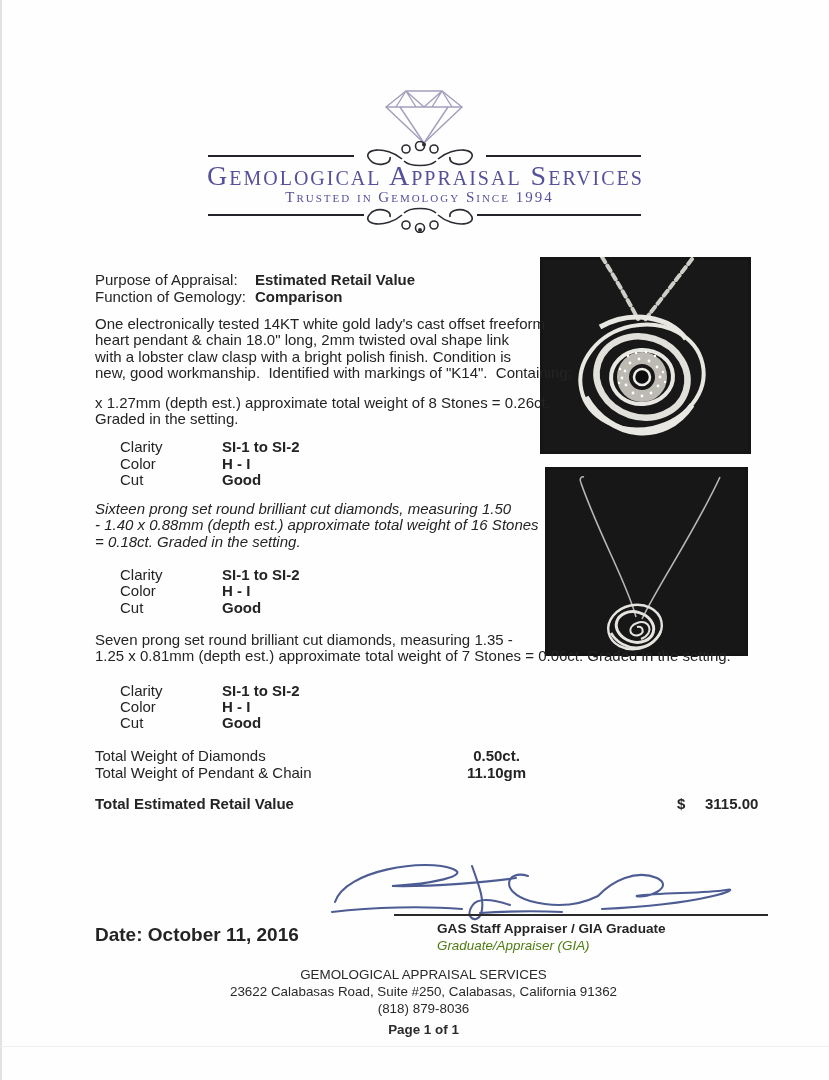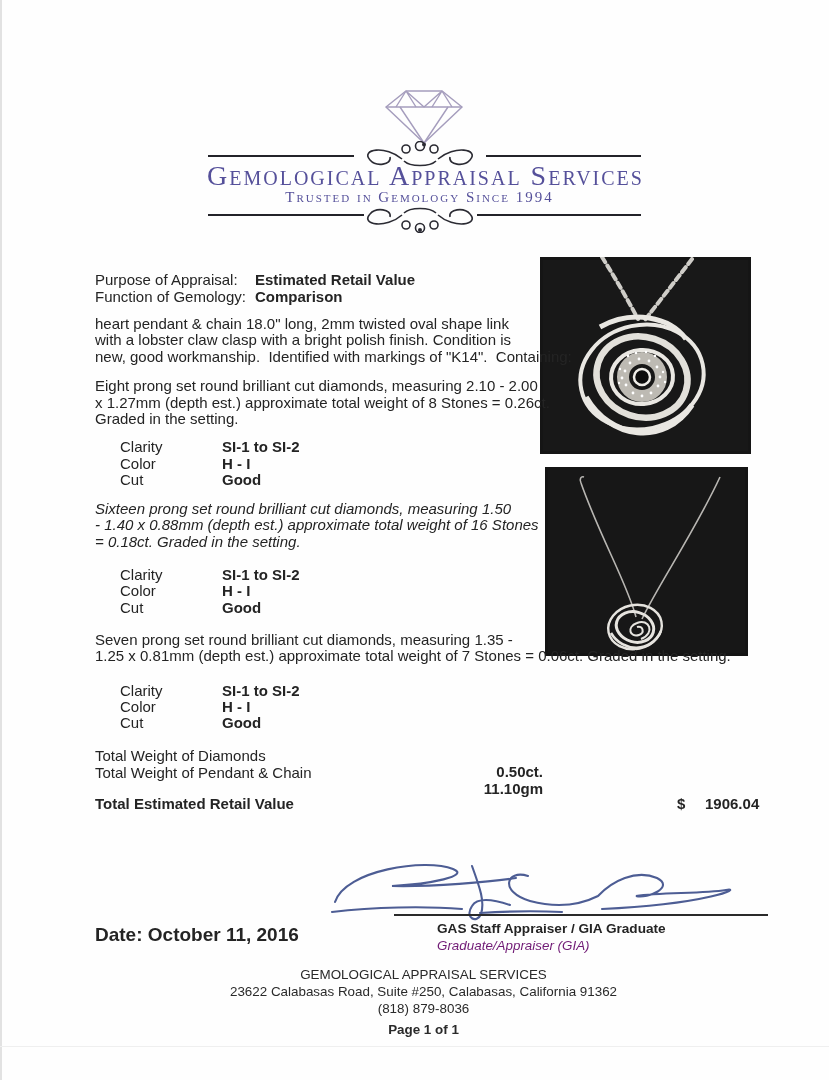--- a/index.html
+++ b/index.html
@@ -56,30 +56,30 @@
   .grades{margin-top:12px;}
   .stone-desc-2{margin-top:13px;font-style:italic;}
   .grades-2{margin-top:17px;}
   .stone-desc-3{margin-top:16px;}
   .grades-3{margin-top:18px;}
   .grade-row{padding-left:25px;line-height:16.2px;}
   .grade-label{display:inline-block;width:102px;}
   .grade-value{font-weight:bold;}
   .totals{margin-top:16px;}
   .tot-row{position:relative;line-height:17px;}
-  .tot-value{position:absolute;left:355px;top:16px;width:93px;text-align:right;font-weight:bold;}
+  .tot-value{position:absolute;left:355px;top:0;width:93px;text-align:center;font-weight:bold;}
   .retail-row{position:relative;margin-top:14px;line-height:17px;font-weight:bold;}
   .retail-dollar{position:absolute;left:582px;top:0;}
   .retail-value{position:absolute;left:610px;top:0;}
 
   
   .sig-svg{position:absolute;left:330px;top:854px;pointer-events:none;}
   .sig-line{position:absolute;left:394px;top:914px;width:374px;border-top:2px solid #2a2a2a;}
   .sig-title{position:absolute;left:437px;top:921px;font-size:13.6px;font-weight:bold;}
-  .sig-subtitle{position:absolute;left:437px;top:938px;font-size:13.4px;font-style:italic;color:#701a75;}
+  .sig-subtitle{position:absolute;left:437px;top:938px;font-size:13.4px;font-style:italic;color:#4d7c0f;}
   .date-line{position:absolute;left:95px;top:924px;font-size:19px;font-weight:bold;}
 
   
   .footer-line{position:absolute;left:0;width:829px;padding-left:18px;box-sizing:border-box;text-align:center;font-size:13.4px;color:#2a2a2a;}
   .f-company{top:967px;}
   .f-address{top:984px;}
   .f-phone{top:1001px;}
   .f-page{top:1022px;font-weight:bold;}
 </style>
 </head>
@@ -194,27 +194,27 @@
     <div class="pf-rows">
       <div class="pf-row">
         <span class="pf-label">Purpose of Appraisal:</span><span class="pf-value">Estimated Retail Value</span>
       </div>
       <div class="pf-row">
         <span class="pf-label">Function of Gemology:</span><span class="pf-value">Comparison</span>
       </div>
     </div>
 
     <div class="desc">
+      <div class="line">One electronically tested 14KT white gold lady's cast offset freeform</div>
       <div class="line">heart pendant &amp; chain 18.0" long, 2mm twisted oval shape link</div>
       <div class="line">with a lobster claw clasp with a bright polish finish. Condition is</div>
       <div class="line">new, good workmanship.  Identified with markings of "K14".  Containing:</div>
     </div>
 
     <div class="stone-desc-1">
-      <div class="line">Eight prong set round brilliant cut diamonds, measuring 2.10 - 2.00</div>
       <div class="line">x 1.27mm (depth est.) approximate total weight of 8 Stones = 0.26ct.</div>
       <div class="line">Graded in the setting.</div>
     </div>
     <div class="grades">
       <div class="grade-row"><span class="grade-label">Clarity</span><span class="grade-value">SI-1 to SI-2</span></div>
       <div class="grade-row"><span class="grade-label">Color</span><span class="grade-value">H - I</span></div>
       <div class="grade-row"><span class="grade-label">Cut</span><span class="grade-value">Good</span></div>
     </div>
 
     <div class="stone-desc-2">
@@ -245,21 +245,21 @@
       </div>
       <div class="tot-row">
         <span>Total Weight of Pendant &amp; Chain</span>
         <span class="tot-value">11.10gm</span>
       </div>
     </div>
 
     <div class="retail-row">
       <span>Total Estimated Retail Value</span>
       <span class="retail-dollar">$</span>
-      <span class="retail-value">1906.04</span>
+      <span class="retail-value">3115.00</span>
     </div>
   </div>
 
   <svg class="sig-svg" width="448" height="72" viewBox="0 0 448 72">
     <g fill="none" stroke="#4d5d94" stroke-width="2.1" stroke-linecap="round">
       <path d="M5 48 C 15 16, 96 4, 123 15 C 141 22, 100 30, 62 32 C 100 33, 162 28, 186 24"></path>
       <path d="M2 58 C 44 53, 94 52, 132 55"></path>
       <path d="M142 12 C 150 34, 155 48, 151 60 C 147 70, 134 64, 142 52 C 147 44, 162 45, 180 51"></path>
       <path d="M198 22 C 176 15, 169 38, 200 47 C 230 55, 252 50, 268 42 C 282 27, 306 15, 327 24 C 345 33, 318 45, 306 42 C 331 38, 372 40, 396 36 C 413 33, 380 50, 272 55"></path>
       <path d="M150 59 C 180 57, 210 57, 232 58"></path>

